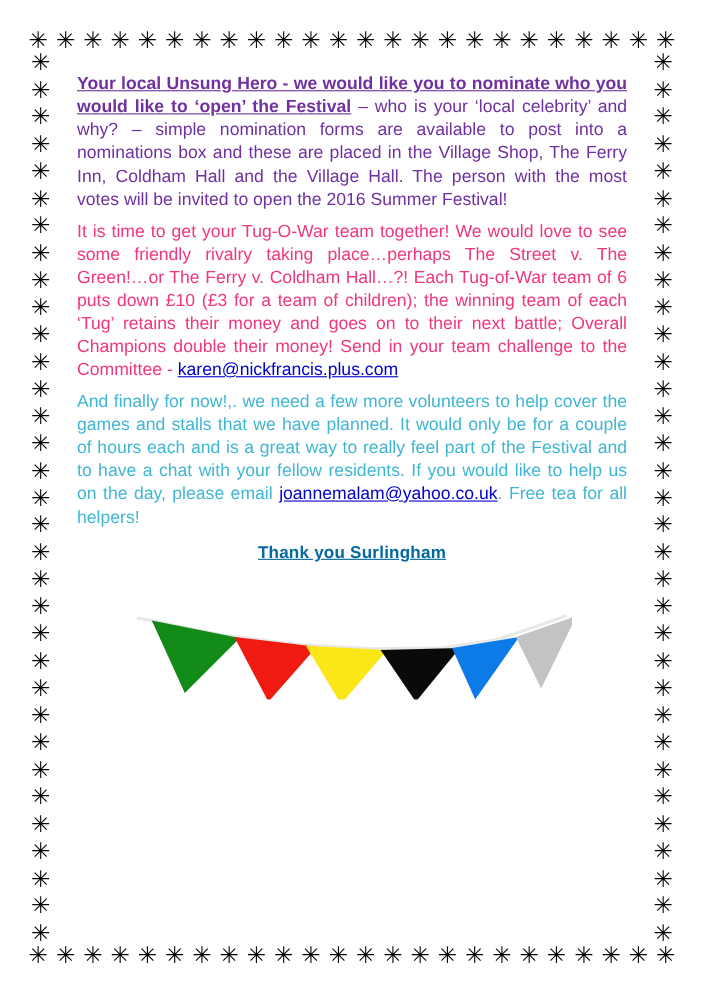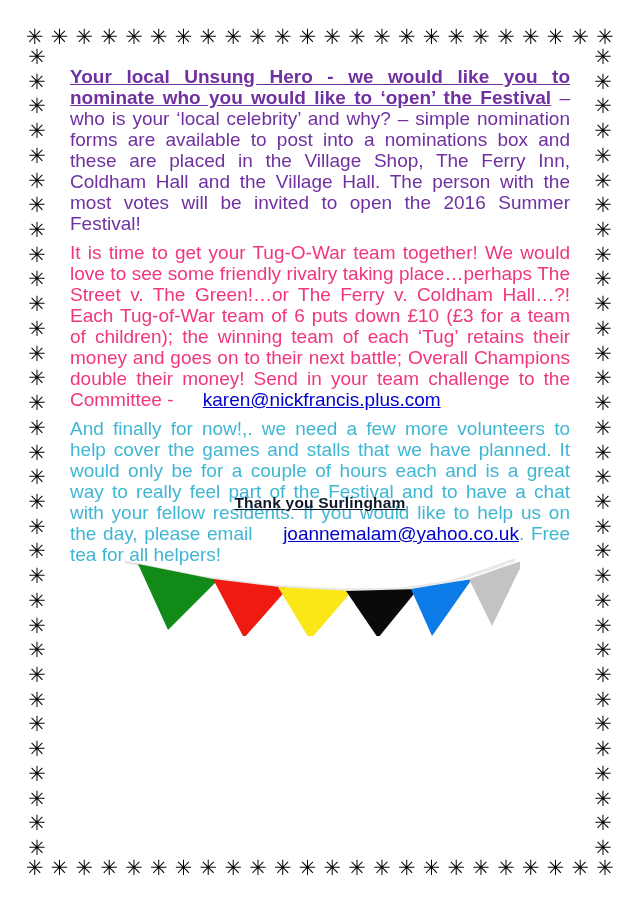--- a/index.html
+++ b/index.html
@@ -59,42 +59,41 @@
   
   .content {
     position: absolute;
     left: 70px;
     top: 66px;
     width: 500px;
   }
 
   p.para {
     margin: 0 0 8px 0;
-    font-size: 19px;
+    font-size: 16px;
     line-height: 21px;
     text-align: justify;
     font-family: "Liberation Sans", sans-serif;
   }
 
   .para-unsung { color: #7030A0; margin-bottom: 26px; }
   .para-tug    { color: #F0367F; margin-bottom: 24px; }
   .para-vol    { color: #3FB6D3; }
 
   .lead {
     font-weight: bold;
     text-decoration: underline;
   }
   .lead-nound {
     font-weight: normal;
   }
 
   a.maillink, .maillink {
     color: #0000CD;
     text-decoration: underline;
-    margin-left: 24px;
   }
 
   .thanks-wrap {
     position: absolute;
     left: 70px;
     top: 494px;
     width: 500px;
     text-align: center;
   }
   .thanks {
@@ -257,21 +256,21 @@
       <span class="lead-nound">It is time to get your Tug-O-War team together!</span><span> We would love to see some friendly rivalry taking place…perhaps The Street v. The Green!…or The Ferry v. Coldham Hall…?! Each Tug-of-War team of 6 puts down £10 (£3 for a team of children); the winning team of each ‘Tug’ retains their money and goes on to their next battle; Overall Champions double their money! Send in your team challenge to the Committee - </span><a class="maillink" href="#" style="color: rgb(0, 0, 205);">karen@nickfrancis.plus.com</a>
     </p>
 
     <p class="para para-vol" style="color: rgb(63, 182, 211);">
       <span>And finally for now!,. we need a few more volunteers to help cover the games and stalls that we have planned. It would only be for a couple of hours each and is a great way to really feel part of the Festival and to have a chat with your fellow residents. If you would like to help us on the day, please email </span><a class="maillink" href="#" style="color: rgb(0, 0, 205);">joannemalam@yahoo.co.uk</a><span>. Free tea for all helpers!</span>
     </p>
 
   </div>
 
   <div class="thanks-wrap">
-    <span class="thanks" style="color: #0f172a;">Thank you Surlingham</span>
+    <span class="thanks" style="color: #0369a1;">Thank you Surlingham</span>
   </div>
 
   <div class="bunting">
     <svg width="400" height="90" viewBox="0 0 400 90" xmlns="http://www.w3.org/2000/svg" id="bunting-svg">
 
       <path id="bunting-string" d="M 6 16 L 80 31 L 150 40 L 220 44 L 282 43 L 330 36 L 372 22 L 394 14" stroke="#E8E8E8" stroke-width="3" fill="none" stroke-linecap="round"></path>
       <g id="bunting-flags">
           <polygon points="18,18 98,34 48,84" fill="#128A17"></polygon>
           <polygon points="93,33 168,42 124,92" fill="#F01B10"></polygon>
           <polygon points="158,41 232,45 190,94" fill="#FBE717"></polygon>

